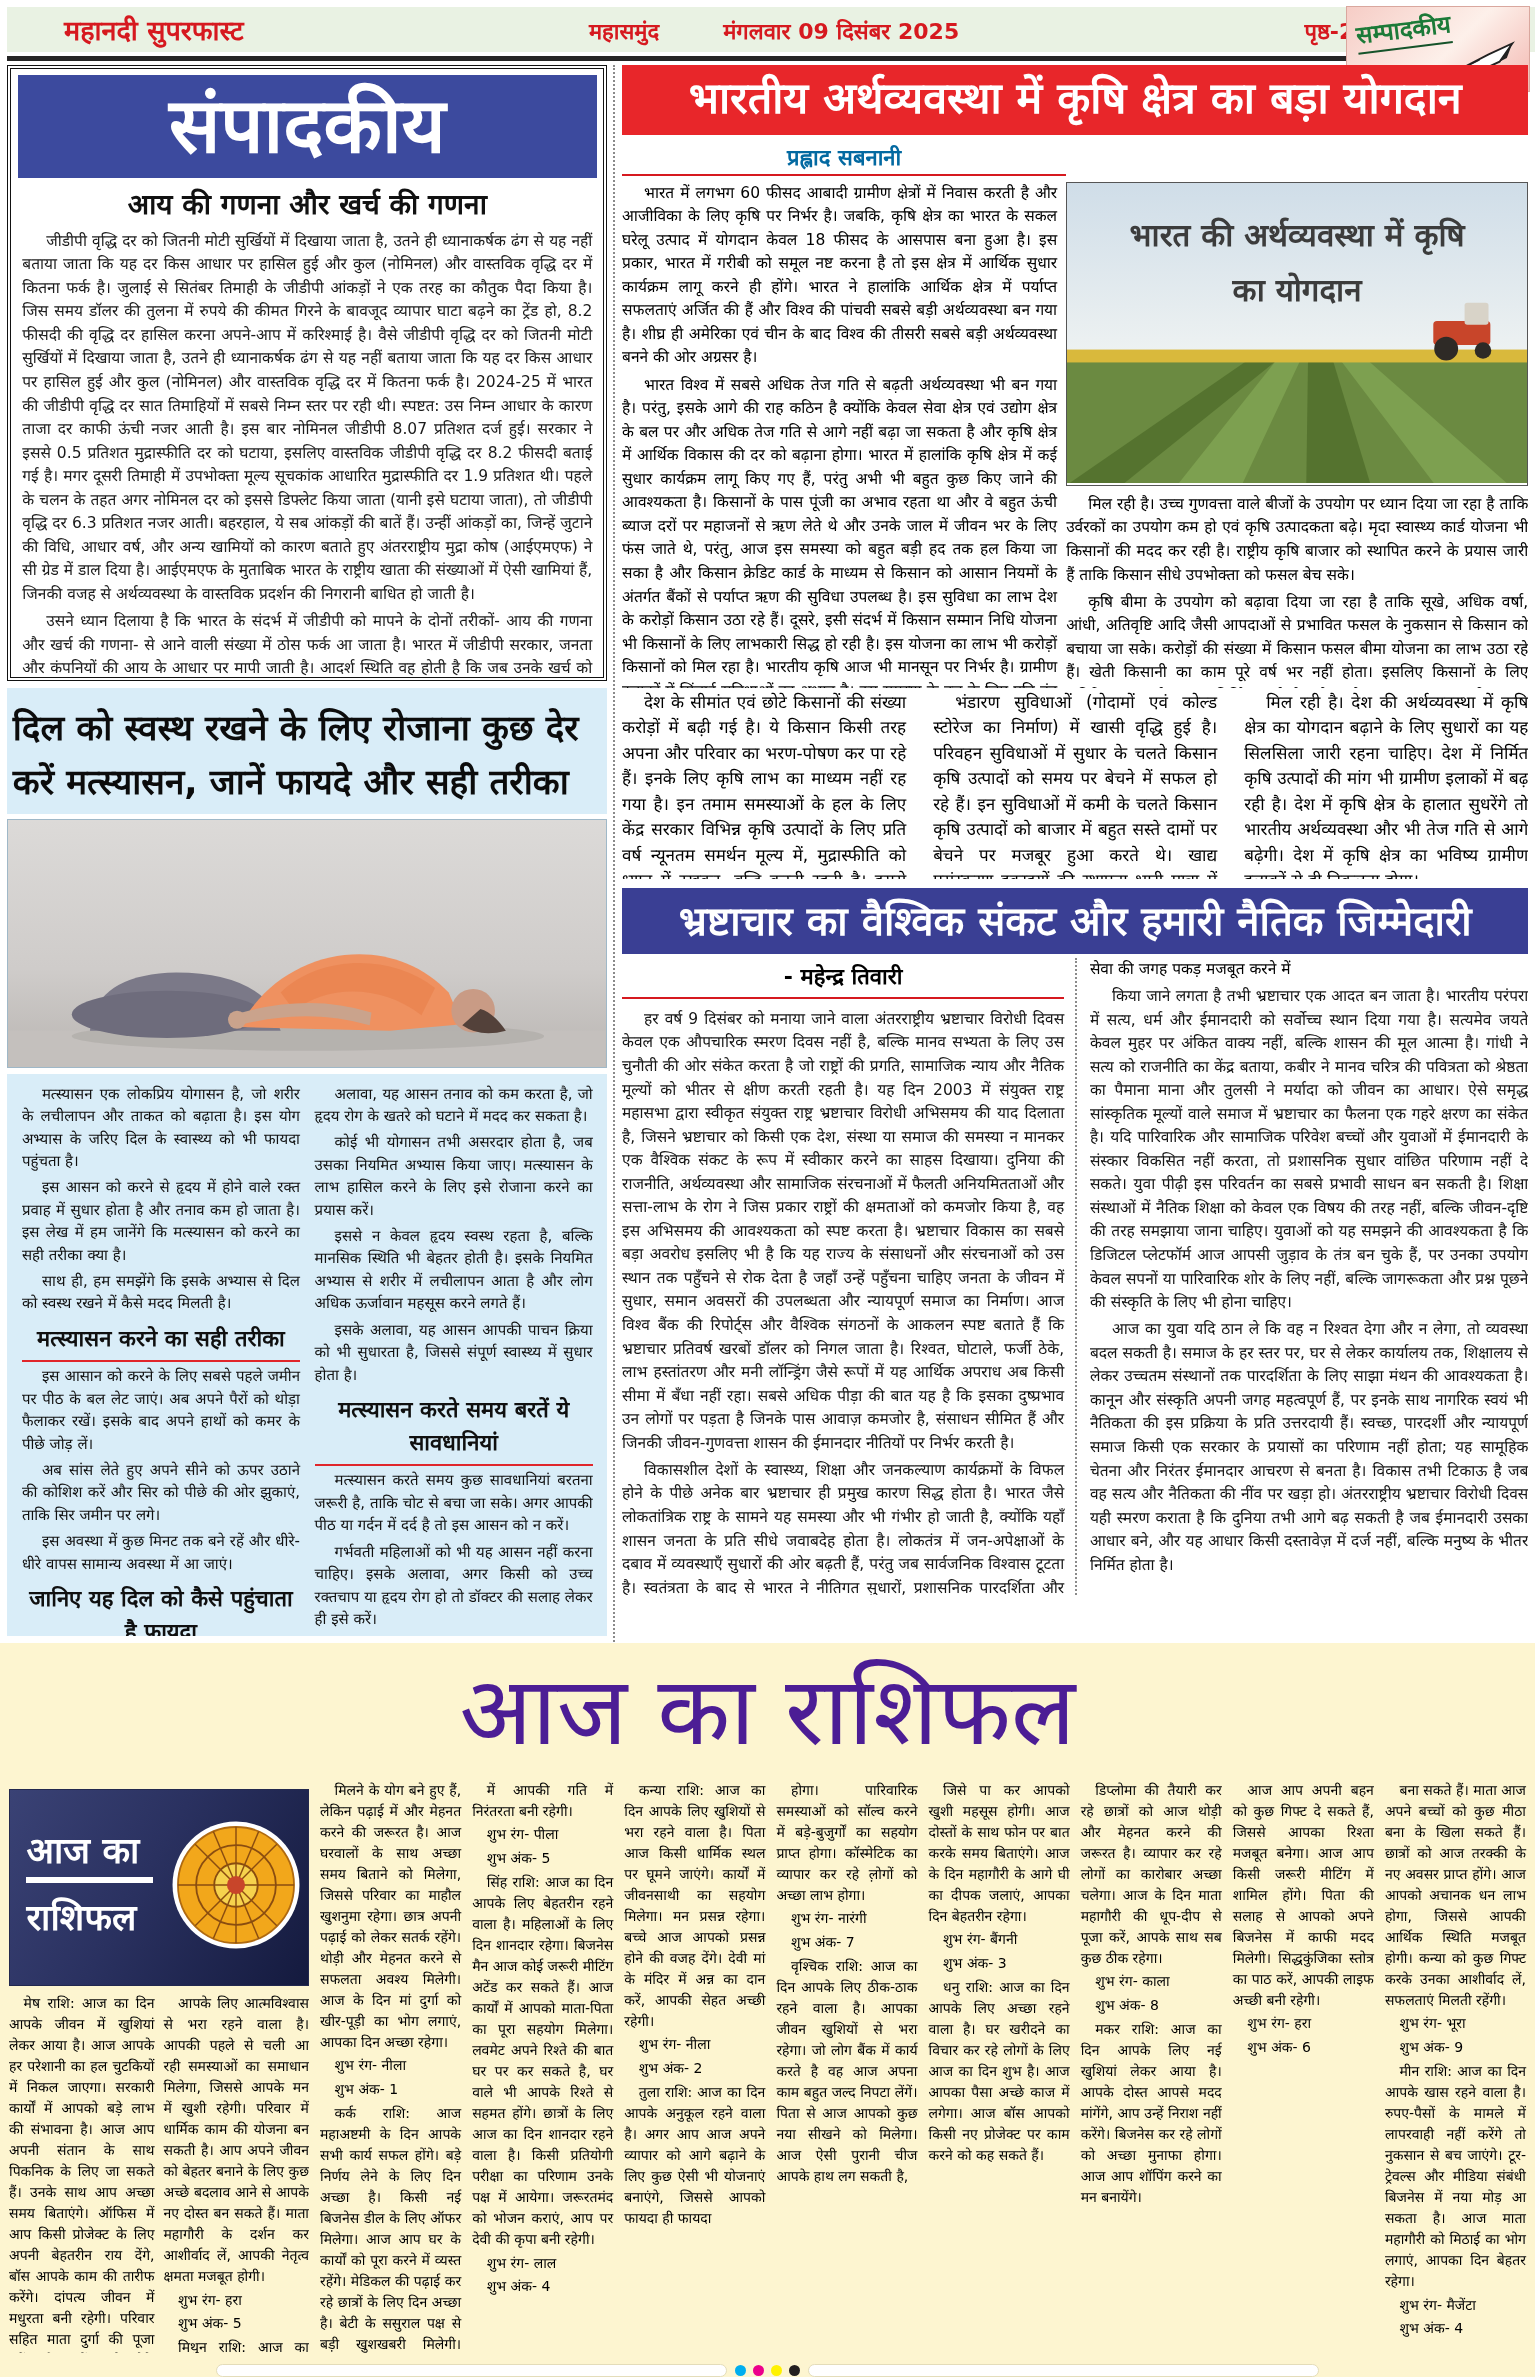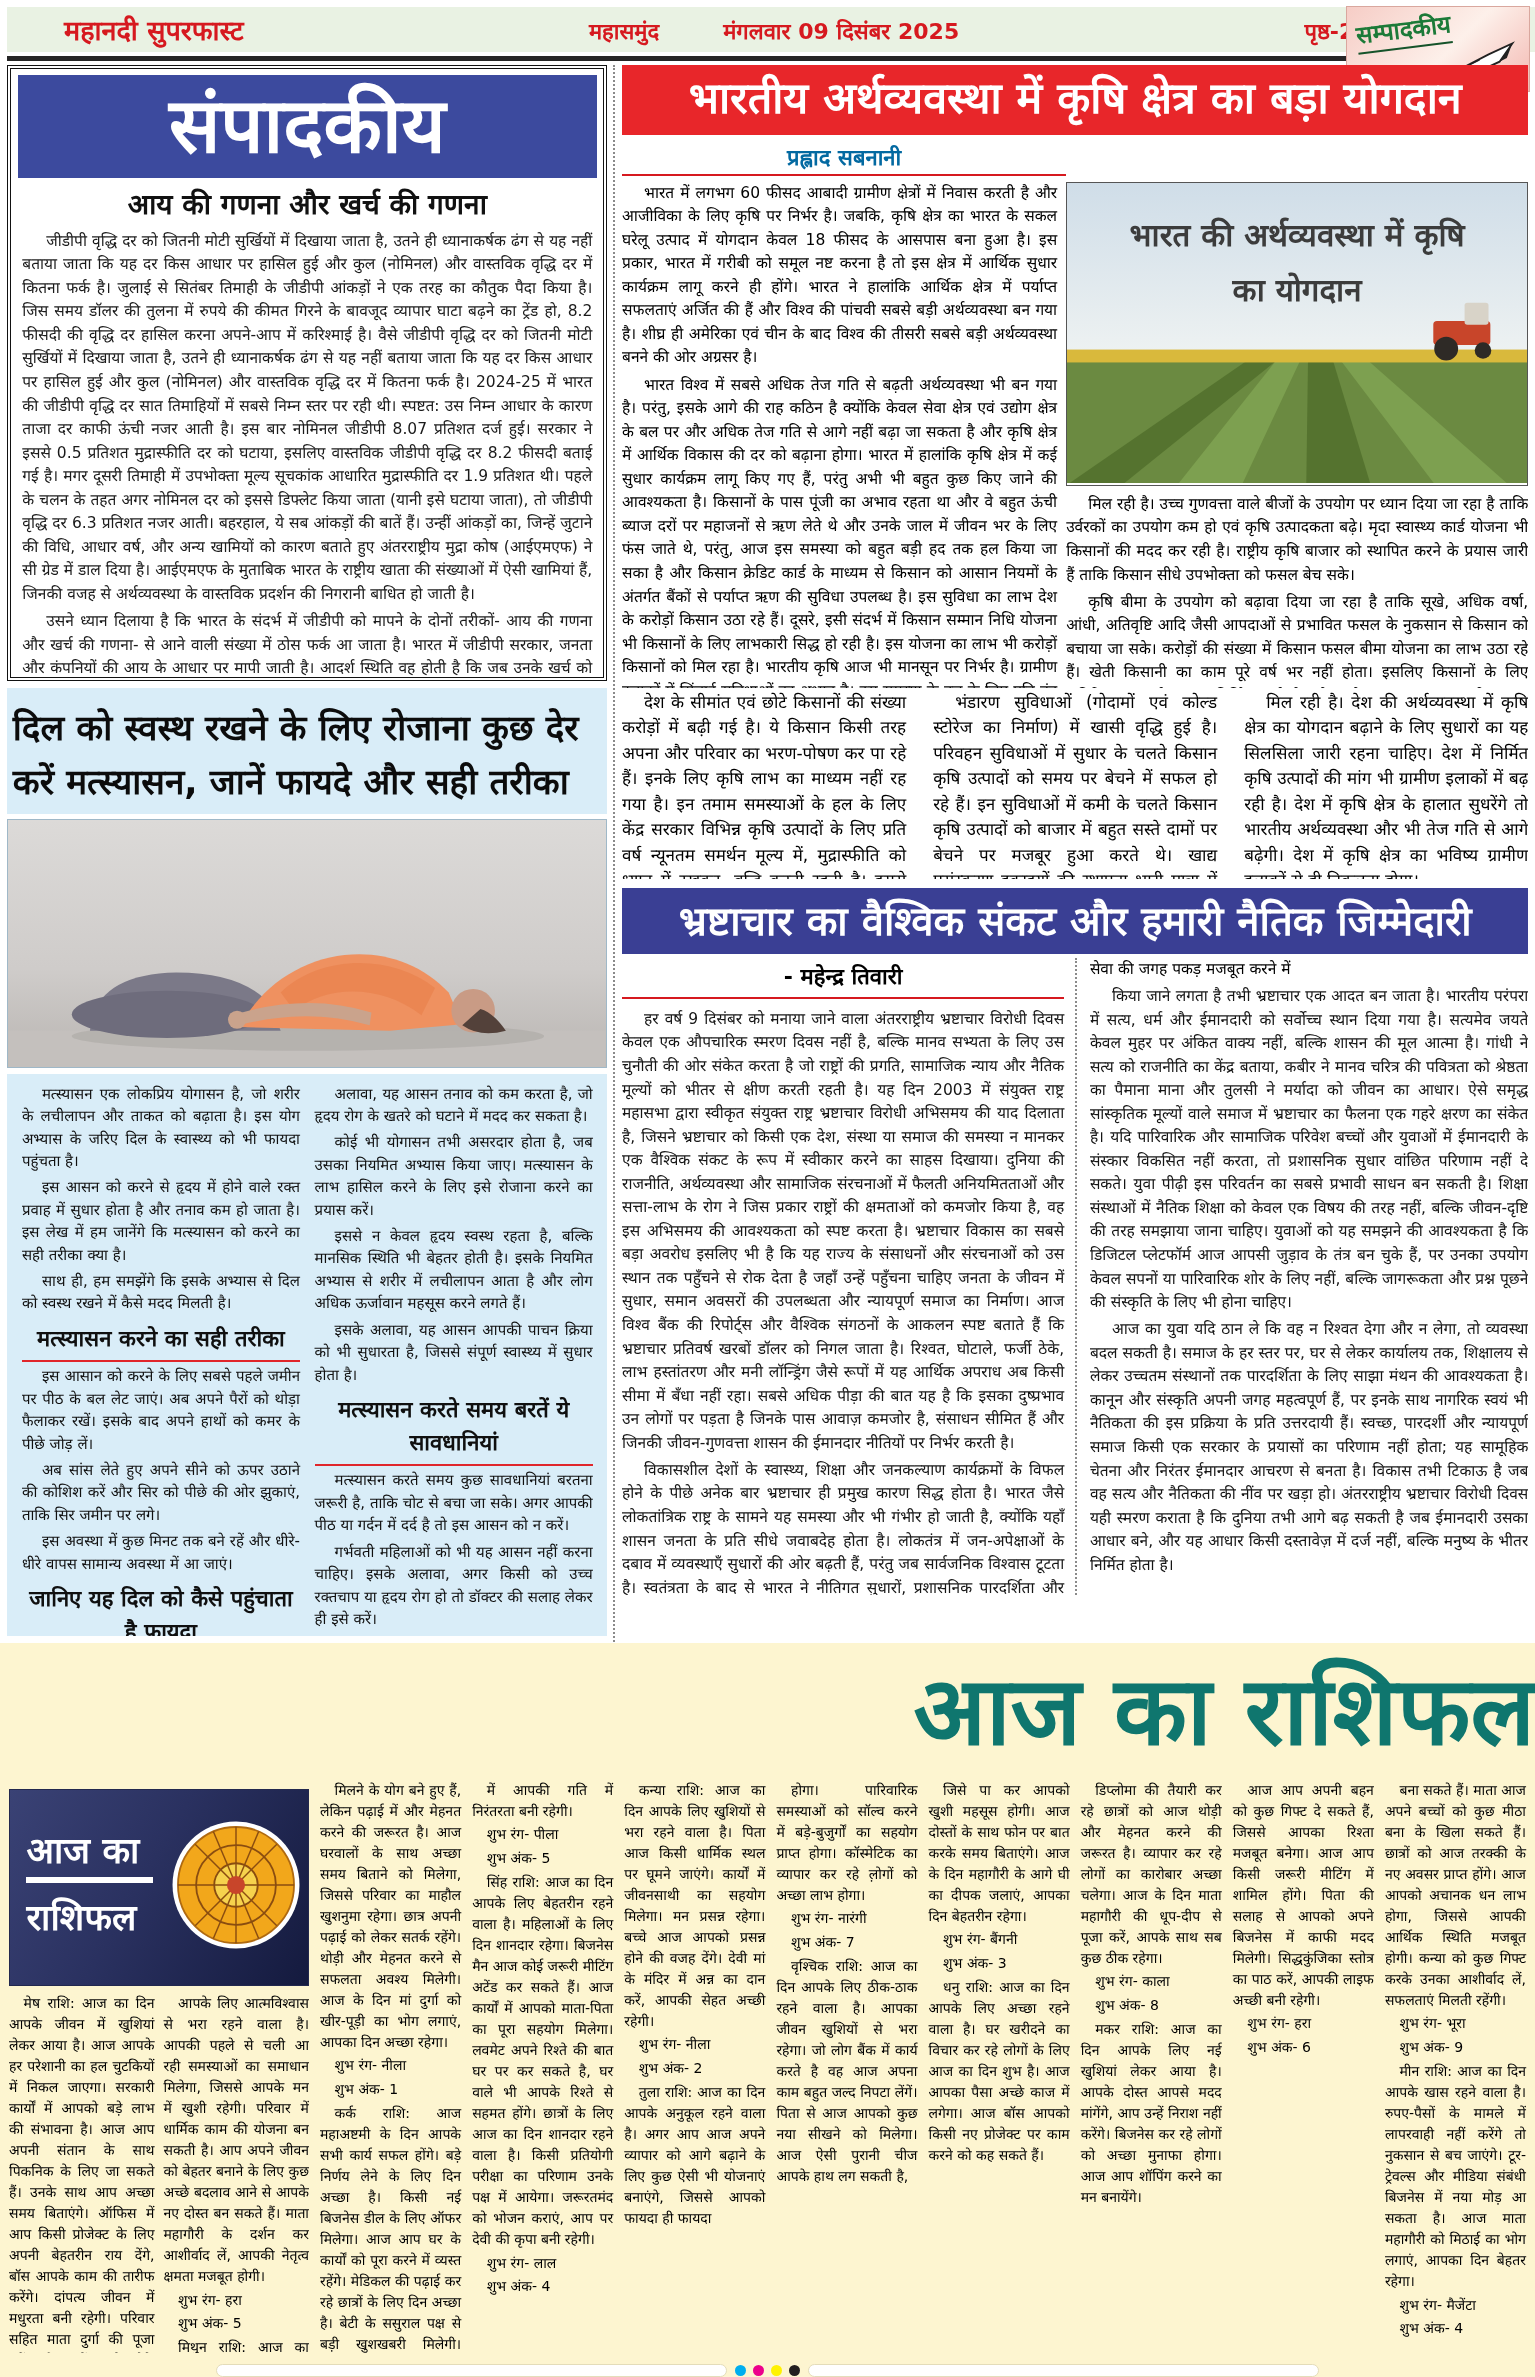--- a/index.html
+++ b/index.html
@@ -67,21 +67,21 @@
   .corr-c1{width:50%;flex:none;padding-right:11px;box-sizing:border-box;}
   .corr-c2{flex:1;min-width:0;border-left:2.7px dotted #8a8a8a;padding-left:12.7px;}
   .corr-byline{text-align:center;font-size:22px;font-weight:bold;border-bottom:2.7px solid #d6191f;
     padding:1.8px 0 7.3px;margin-bottom:9px;}
   .corr-row .txt{font-size:15.5px;line-height:1.52;text-align:justify;color:#151515;}
   .corr-row .txt p{margin:0 0 3.6px;text-indent:22px;}
   .corr-lead{font-size:15.5px;line-height:1.52;margin:0 0 3.6px;}
 
   
   .horo{position:absolute;left:0;top:1643px;width:1535px;height:735px;background:#fdf5d0;overflow:hidden;}
-  .horo-title{color:#0f766e;font-size:95px;font-weight:bold;text-align:right;margin-top:9px;line-height:1.25;}
+  .horo-title{color:#4c1d95;font-size:95px;font-weight:normal;text-align:center;margin-top:9px;line-height:1.25;}
   .horo-row{display:flex;gap:11px;padding:9px 9px 0;height:573px;overflow:hidden;}
   .horo-left{width:300px;flex:none;}
   .zodiac{height:195px;background:linear-gradient(120deg,#3a4275 0%,#2a3160 45%,#141a3e 100%);
     position:relative;overflow:hidden;border:0.9px solid #22284e;margin-top:9px;}
   .z-t1,.z-t2{position:absolute;left:16.4px;color:#fff;font-weight:bold;font-size:36px;}
   .z-t1{top:35px;} .z-t2{top:102px;}
   .z-bar{position:absolute;left:16.4px;top:87px;width:127px;height:6.4px;background:#fff;}
   .horo-sub{display:flex;gap:9px;margin-top:7.3px;height:360px;overflow:hidden;}
   .hn{flex:1;min-width:0;font-size:14px;line-height:1.5;text-align:justify;}
   .h-col{flex:1;min-width:0;font-size:14px;line-height:1.5;text-align:justify;}

